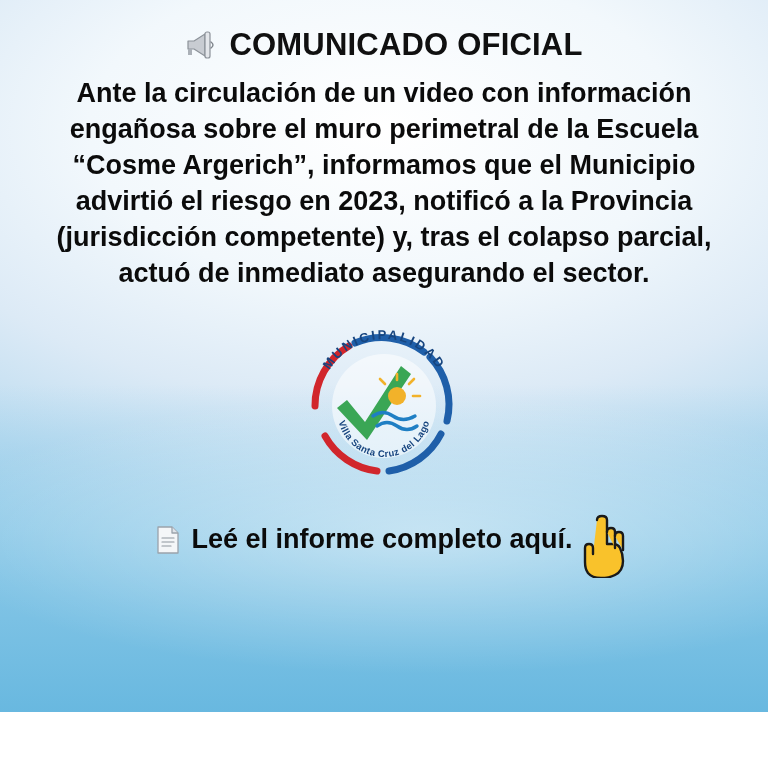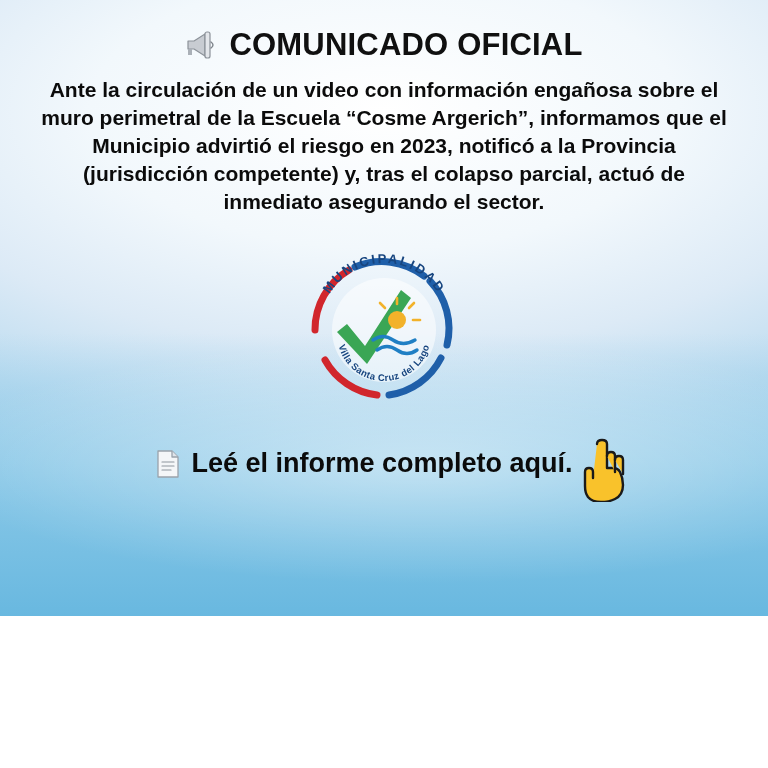--- a/index.html
+++ b/index.html
@@ -8,21 +8,21 @@
   }
   body {
     width: 768px;
     height: 768px;
     font-family: "Liberation Sans", sans-serif;
     overflow: hidden;
   }
   .poster {
     position: relative;
     width: 768px;
-    height: 616px;
+    height: 712px;
     box-sizing: border-box;
     background:
       radial-gradient(ellipse 120% 70% at 50% 18%, #ffffff 0%, #f2f8fc 32%, #dceaf6 55%, #bcdcf0 75%, #9ed0ea 100%),
       linear-gradient(175deg, #ffffff 0%, #eef6fb 22%, #cfe6f5 48%, #8ec8e8 78%, #63b2dd 100%);
     overflow: hidden;
   }
   .poster::before {
     content: "";
     position: absolute;
     left: 0; right: 0; bottom: 0;
@@ -62,21 +62,21 @@
     flex: none;
   }
   .headline-text {
     font-size: 31px;
     font-weight: 700;
     color: #101010;
     letter-spacing: 0.2px;
     line-height: 1.1;
   }
   .body-text {
-    font-size: 21px;
+    font-size: 27px;
     font-weight: 700;
     color: #0b0b0b;
     line-height: 1.33;
     margin: 14px 6px 0 6px;
     text-align: center;
   }
   .body-text.second {
     margin-top: 34px;
   }
   .logo-wrap {

